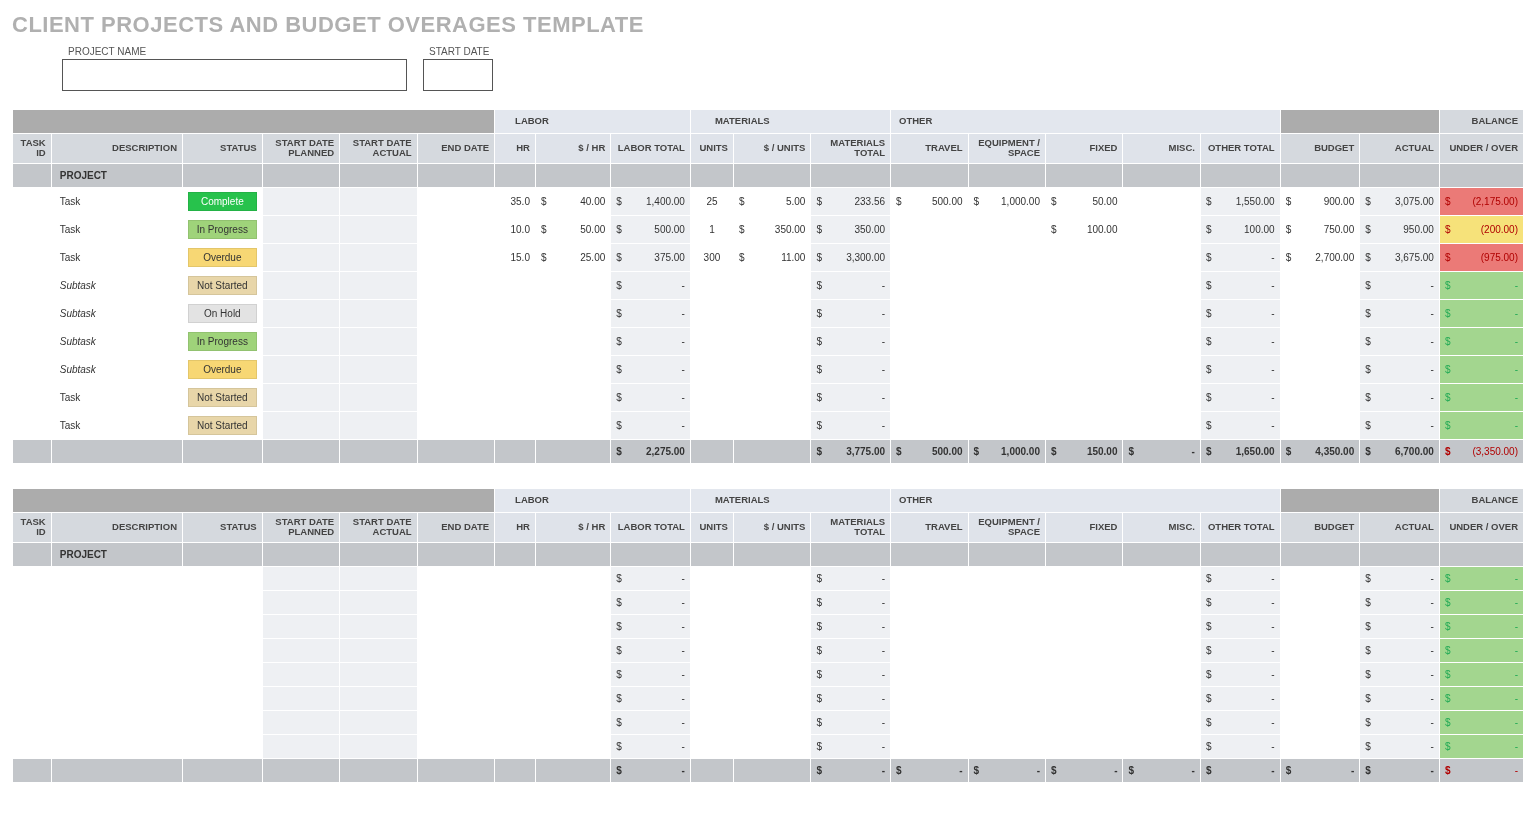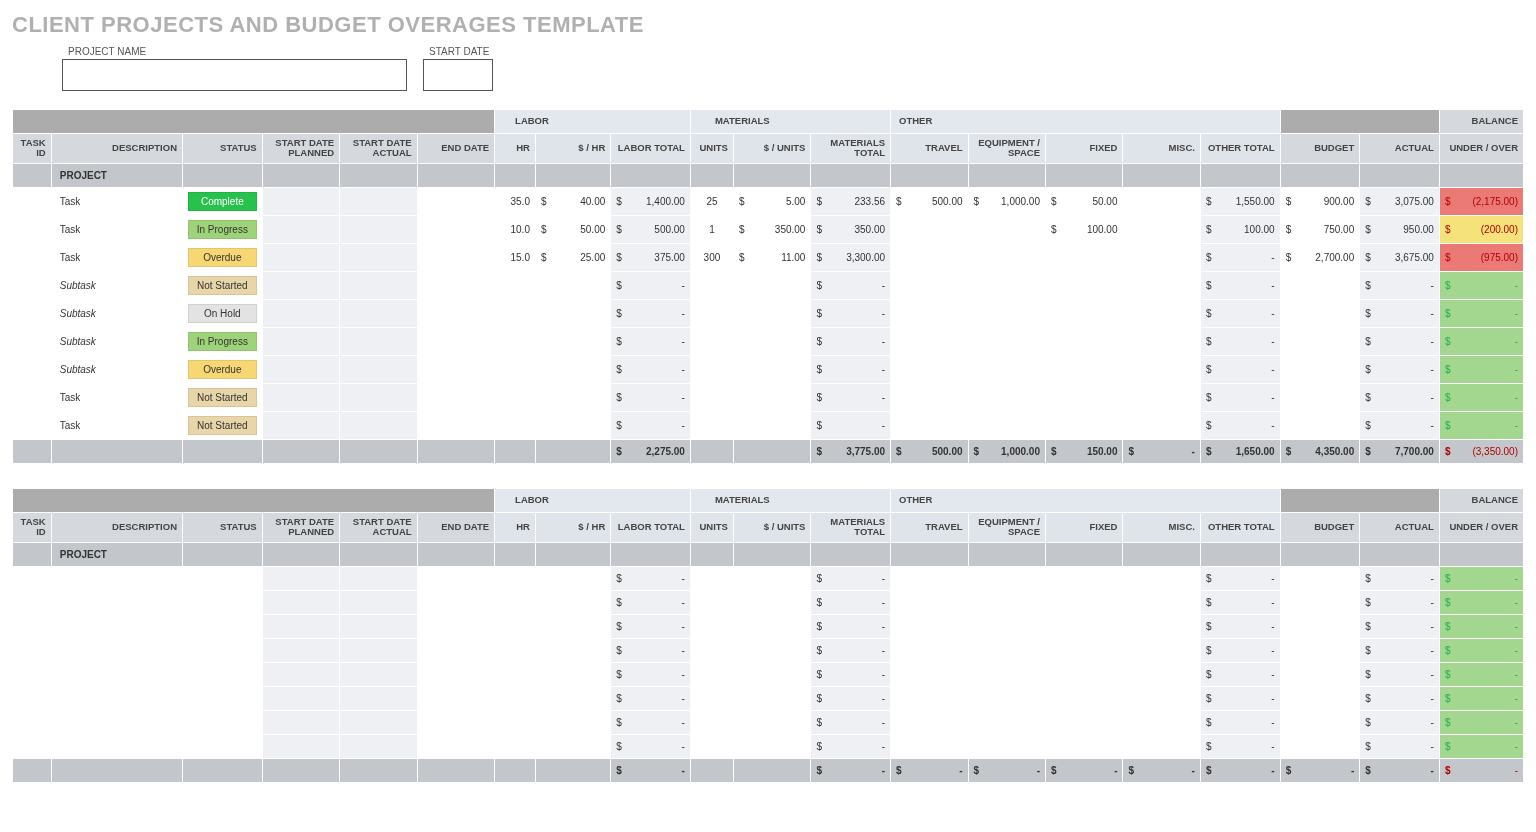--- a/index.html
+++ b/index.html
@@ -765,21 +765,21 @@
         </td>
         <td>
           <div class="money">
             <span class="sym">$</span>
             <span class="val">4,350.00</span>
           </div>
         </td>
         <td>
           <div class="money">
             <span class="sym">$</span>
-            <span class="val">7,700.00</span>
+            <span class="val">6,700.00</span>
           </div>
         </td>
         <td class="bal-neg">
           <div class="money">
             <span class="sym">$</span>
             <span class="val">(3,350.00)</span>
           </div>
         </td>
       </tr>
     </tbody>

